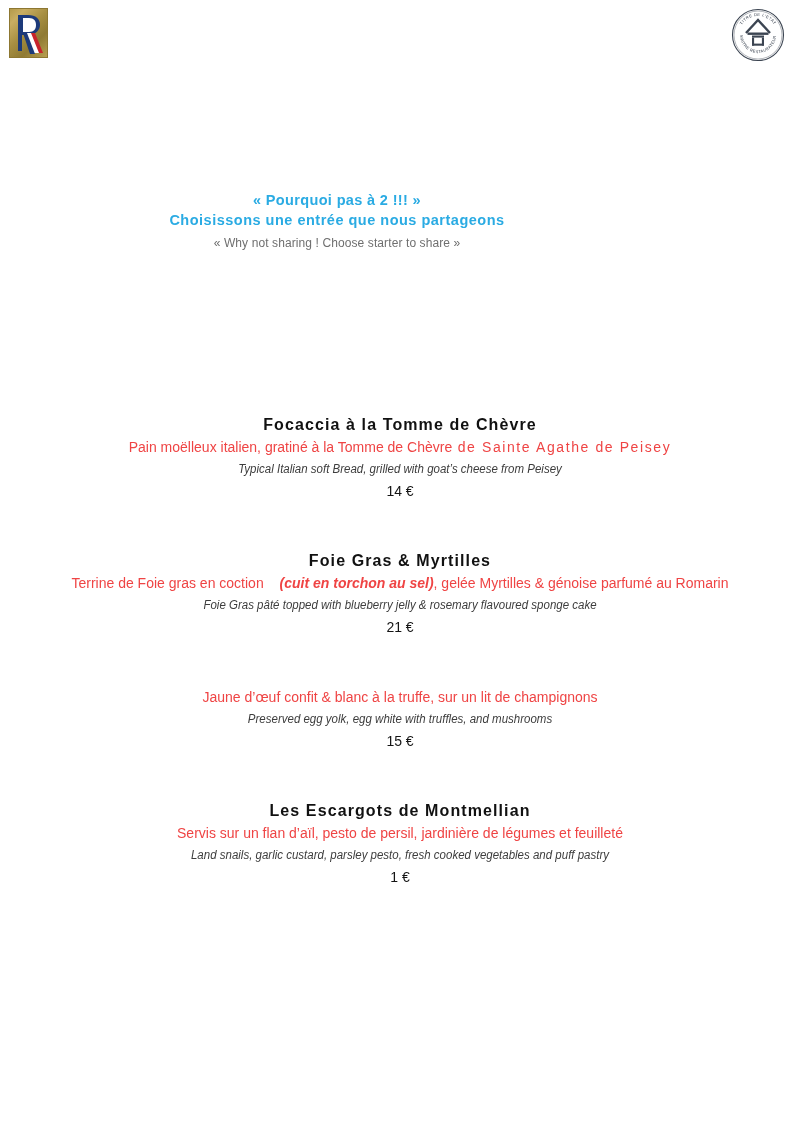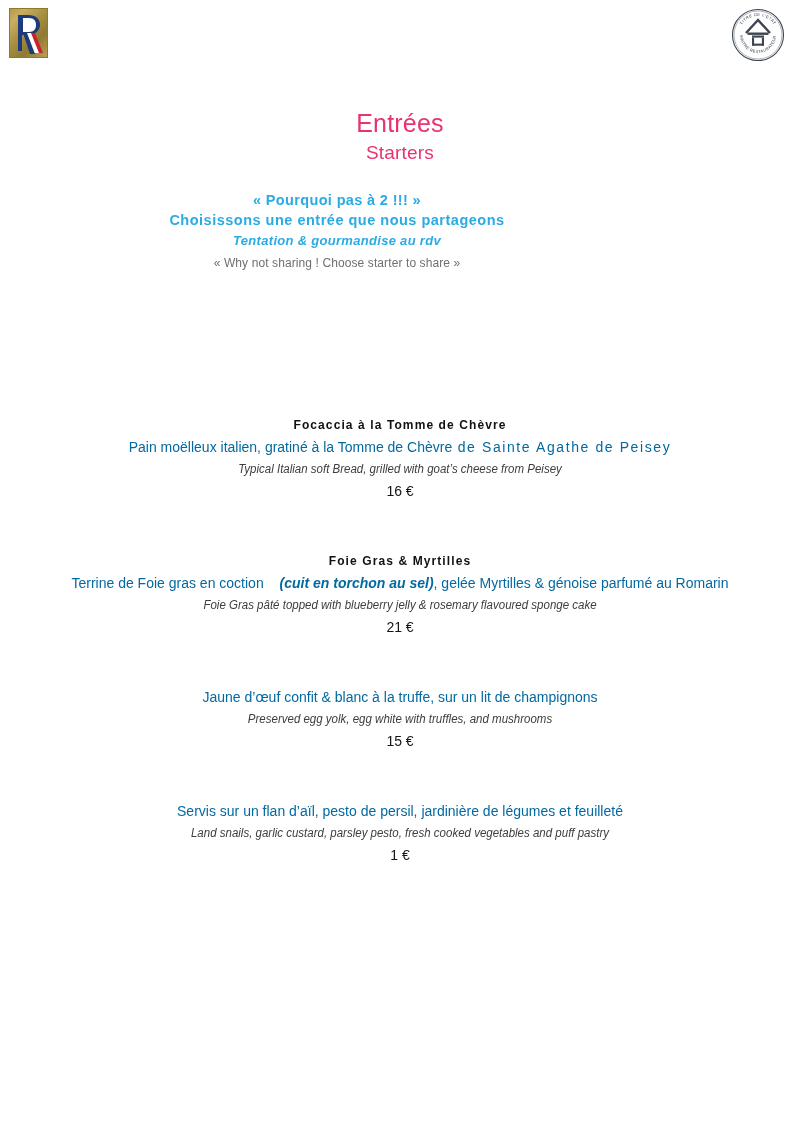--- a/index.html
+++ b/index.html
@@ -112,30 +112,30 @@
     top: 414px;
     width: 800px;
   }
   .item {
     text-align: center;
     margin-bottom: 47px;
   }
   .item:last-child { margin-bottom: 0; }
 
   .item-name {
-    font-size: 12px;
+    font-size: 16px;
     line-height: 22px;
     font-weight: bold;
     letter-spacing: 1.1px;
     color: #111111;
   }
   .item-desc {
     font-size: 14px;
     line-height: 23px;
-    color: #0369a1;
+    color: #ef4444;
     font-weight: 400;
     white-space: nowrap;
   }
   .item-desc .spaced { letter-spacing: 1.6px; }
   .item-desc .paren { font-style: italic; font-weight: bold; margin-left: 12px; }
   .item-desc-en {
     font-size: 12.5px;
     line-height: 21px;
     font-style: italic;
     color: #3d3d3d;
@@ -180,54 +180,50 @@
       </defs>
       <text font-family="Liberation Sans, sans-serif" font-size="4.1" fill="#3c4552" letter-spacing="0.35">
         <textPath href="#arcTop" startOffset="50%" text-anchor="middle">TITRE DE L'ETAT</textPath>
       </text>
       <text font-family="Liberation Sans, sans-serif" font-size="4.1" fill="#3c4552" letter-spacing="0.3">
         <textPath href="#arcBot" startOffset="50%" text-anchor="middle">MAITRE RESTAURATEUR</textPath>
       </text>
     </svg>
   </div>
 
-  <div class="header">
-    <div class="title-fr">Entrées</div>
-    <div class="title-en">Starters</div>
-  </div>
 
   <div class="promo">
     <div class="promo-l1">« Pourquoi pas à 2 !!! »</div>
     <div class="promo-l2">Choisissons une entrée que nous partageons</div>
-    <div class="promo-l3">Tentation &amp; gourmandise au rdv</div>
     <div class="promo-en">« Why not sharing ! Choose starter to share »</div>
   </div>
 
   <div class="menu">
 
     <div class="item">
       <div class="item-name">Focaccia à la Tomme de Chèvre</div>
       <div class="item-desc"><span>Pain moëlleux italien, gratiné à la Tomme de Chèvre</span><span class="spaced"> de Sainte Agathe de Peisey</span></div>
       <div class="item-desc-en">Typical Italian soft Bread, grilled with goat’s cheese from Peisey</div>
-      <div class="item-price">16 €</div>
+      <div class="item-price">14 €</div>
     </div>
 
     <div class="item">
       <div class="item-name">Foie Gras &amp; Myrtilles</div>
       <div class="item-desc"><span>Terrine de Foie gras en coction </span><span class="paren">(cuit en torchon au sel)</span><span>, gelée Myrtilles &amp; génoise parfumé au Romarin</span></div>
       <div class="item-desc-en">Foie Gras pâté topped with blueberry jelly &amp; rosemary flavoured sponge cake</div>
       <div class="item-price">21 €</div>
     </div>
 
     <div class="item">
       <div class="item-desc"><span>Jaune d’œuf confit &amp; blanc à la truffe, sur un lit de champignons</span></div>
       <div class="item-desc-en">Preserved egg yolk, egg white with truffles, and mushrooms</div>
       <div class="item-price">15 €</div>
     </div>
 
     <div class="item">
+      <div class="item-name">Les Escargots de Montmellian</div>
       <div class="item-desc"><span>Servis sur un flan d’aïl, pesto de persil, jardinière de légumes et feuilleté</span></div>
       <div class="item-desc-en">Land snails, garlic custard, parsley pesto, fresh cooked vegetables and puff pastry</div>
       <div class="item-price">1 €</div>
     </div>
 
   </div>
 </div>
 
 </body></html>

